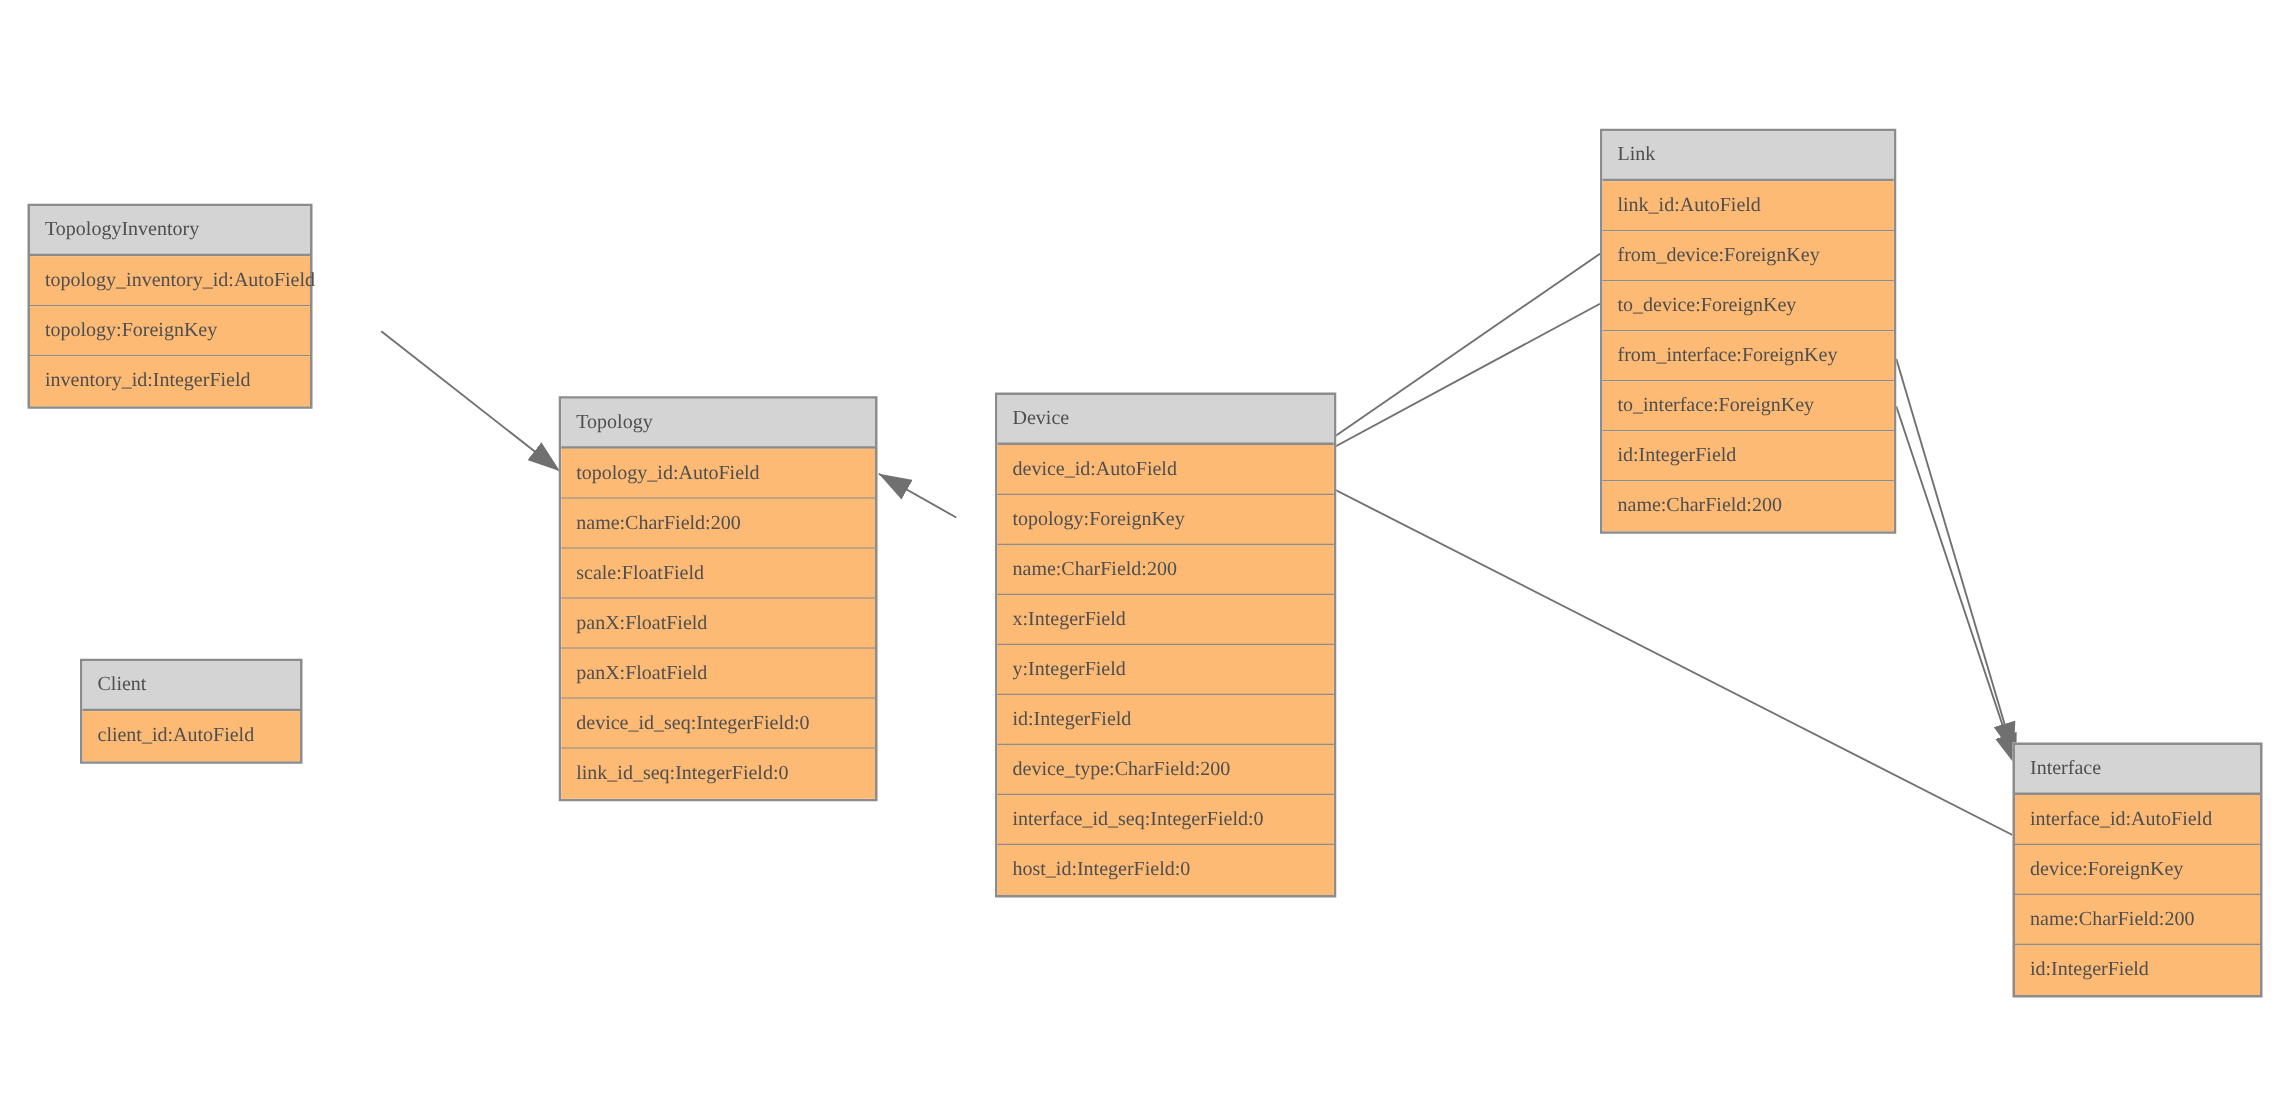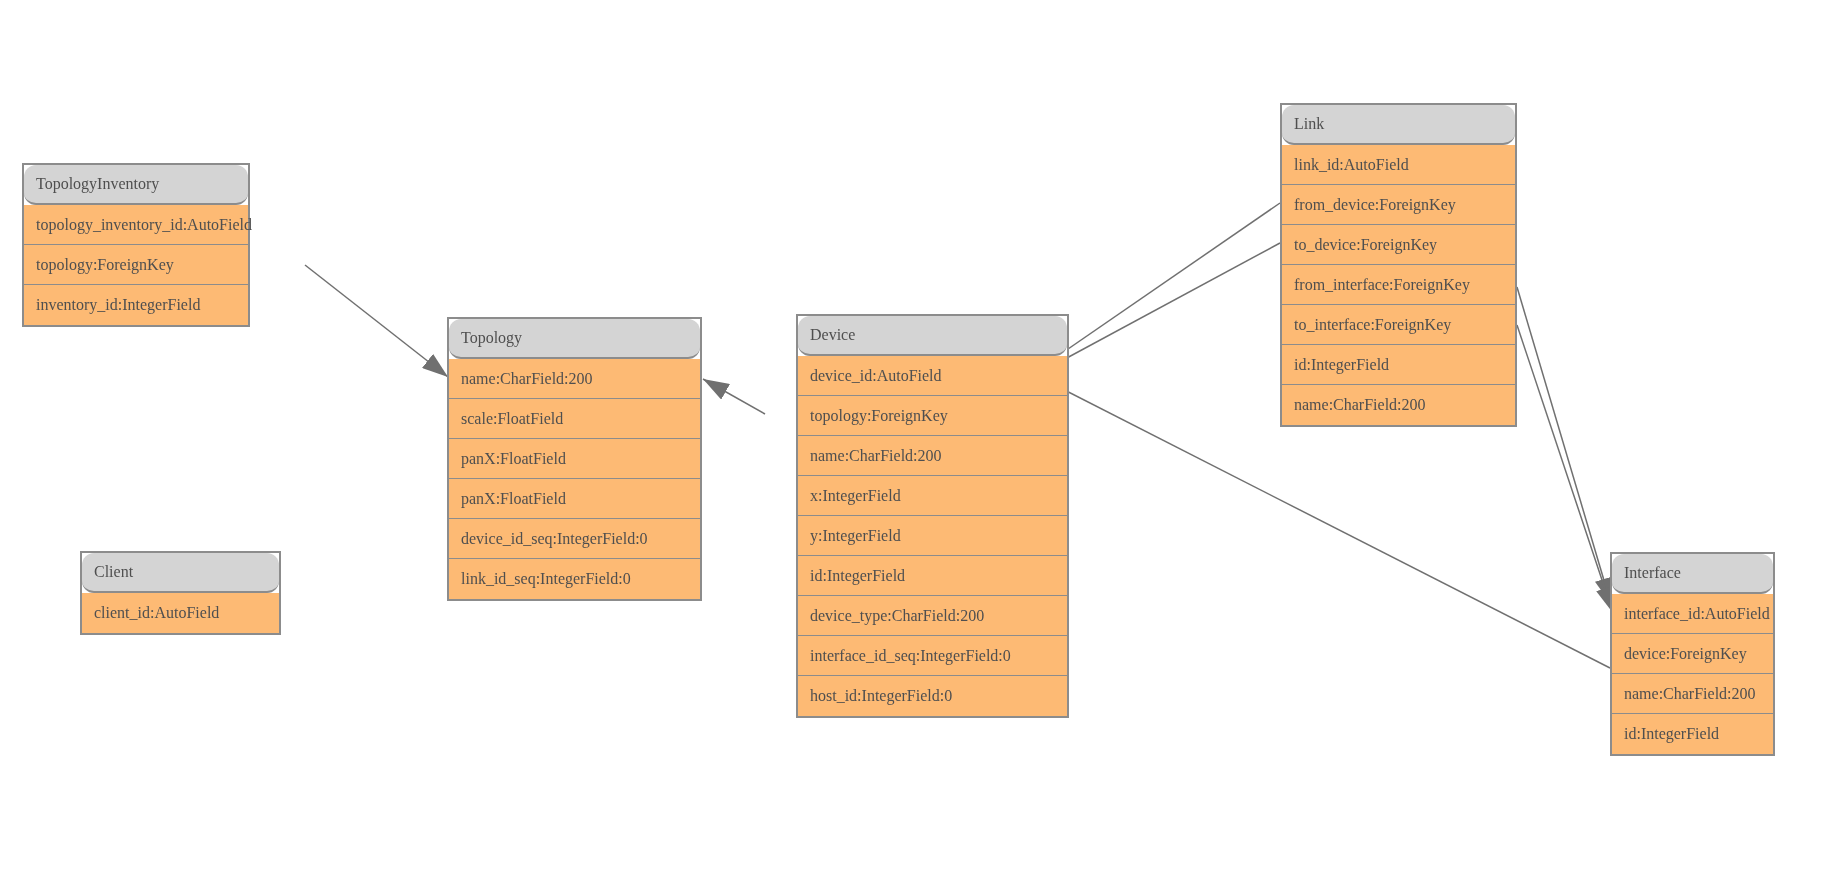--- a/index.html
+++ b/index.html
@@ -32,21 +32,20 @@
   }
   .entity-header {
     height: 40px;
     background: #d4d4d4;
     border-bottom: 2px solid #8c8c8c;
     display: flex;
     align-items: center;
     padding: 0 12px;
     box-sizing: border-box;
     white-space: nowrap;
-    border-radius: 12px;
   }
   .entity-row {
     height: 40px;
     border-bottom: 1.5px solid #8c8c8c;
     display: flex;
     align-items: center;
     padding: 16px 12px;
     box-sizing: border-box;
     white-space: nowrap;
     background: #fdba74;
@@ -77,28 +76,29 @@
   </svg>
 
 <div class="entity" style="left: 22px; top: 163px; width: 228px;">
       <div class="entity-header" style="background: rgb(212, 212, 212);">TopologyInventory</div>
       <div class="entity-row">topology_inventory_id:AutoField</div>
       <div class="entity-row">topology:ForeignKey</div>
       <div class="entity-row">inventory_id:IntegerField</div>
     </div>
     <div class="entity" style="left: 447px; top: 317px; width: 255px;">
       <div class="entity-header" style="background: rgb(212, 212, 212);">Topology</div>
+      <div class="entity-row">topology_id:AutoField</div>
       <div class="entity-row">name:CharField:200</div>
       <div class="entity-row">scale:FloatField</div>
       <div class="entity-row">panX:FloatField</div>
       <div class="entity-row">panX:FloatField</div>
       <div class="entity-row">device_id_seq:IntegerField:0</div>
       <div class="entity-row">link_id_seq:IntegerField:0</div>
     </div>
-    <div class="entity" style="left: 80px; top: 527px; width: 201px; margin-top: 24px;">
+    <div class="entity" style="left: 64px; top: 527px; width: 178px;">
       <div class="entity-header" style="background: rgb(212, 212, 212);">Client</div>
       <div class="entity-row">client_id:AutoField</div>
     </div>
     <div class="entity" style="left: 765px; top: 314px; width: 273px; margin-left: 31px;">
       <div class="entity-header" style="background: rgb(212, 212, 212);">Device</div>
       <div class="entity-row">device_id:AutoField</div>
       <div class="entity-row">topology:ForeignKey</div>
       <div class="entity-row">name:CharField:200</div>
       <div class="entity-row">x:IntegerField</div>
       <div class="entity-row">y:IntegerField</div>
@@ -110,20 +110,20 @@
     <div class="entity" style="left: 1280px; top: 103px; width: 237px;">
       <div class="entity-header" style="background: rgb(212, 212, 212);">Link</div>
       <div class="entity-row">link_id:AutoField</div>
       <div class="entity-row">from_device:ForeignKey</div>
       <div class="entity-row">to_device:ForeignKey</div>
       <div class="entity-row">from_interface:ForeignKey</div>
       <div class="entity-row">to_interface:ForeignKey</div>
       <div class="entity-row">id:IntegerField</div>
       <div class="entity-row">name:CharField:200</div>
     </div>
-    <div class="entity" style="left: 1610px; top: 552px; width: 165px;">
+    <div class="entity" style="left: 1610px; top: 594px; width: 200px;">
       <div class="entity-header" style="background: rgb(212, 212, 212);">Interface</div>
       <div class="entity-row">interface_id:AutoField</div>
       <div class="entity-row">device:ForeignKey</div>
       <div class="entity-row">name:CharField:200</div>
       <div class="entity-row">id:IntegerField</div>
     </div>
   </div>
 
 </body></html>

